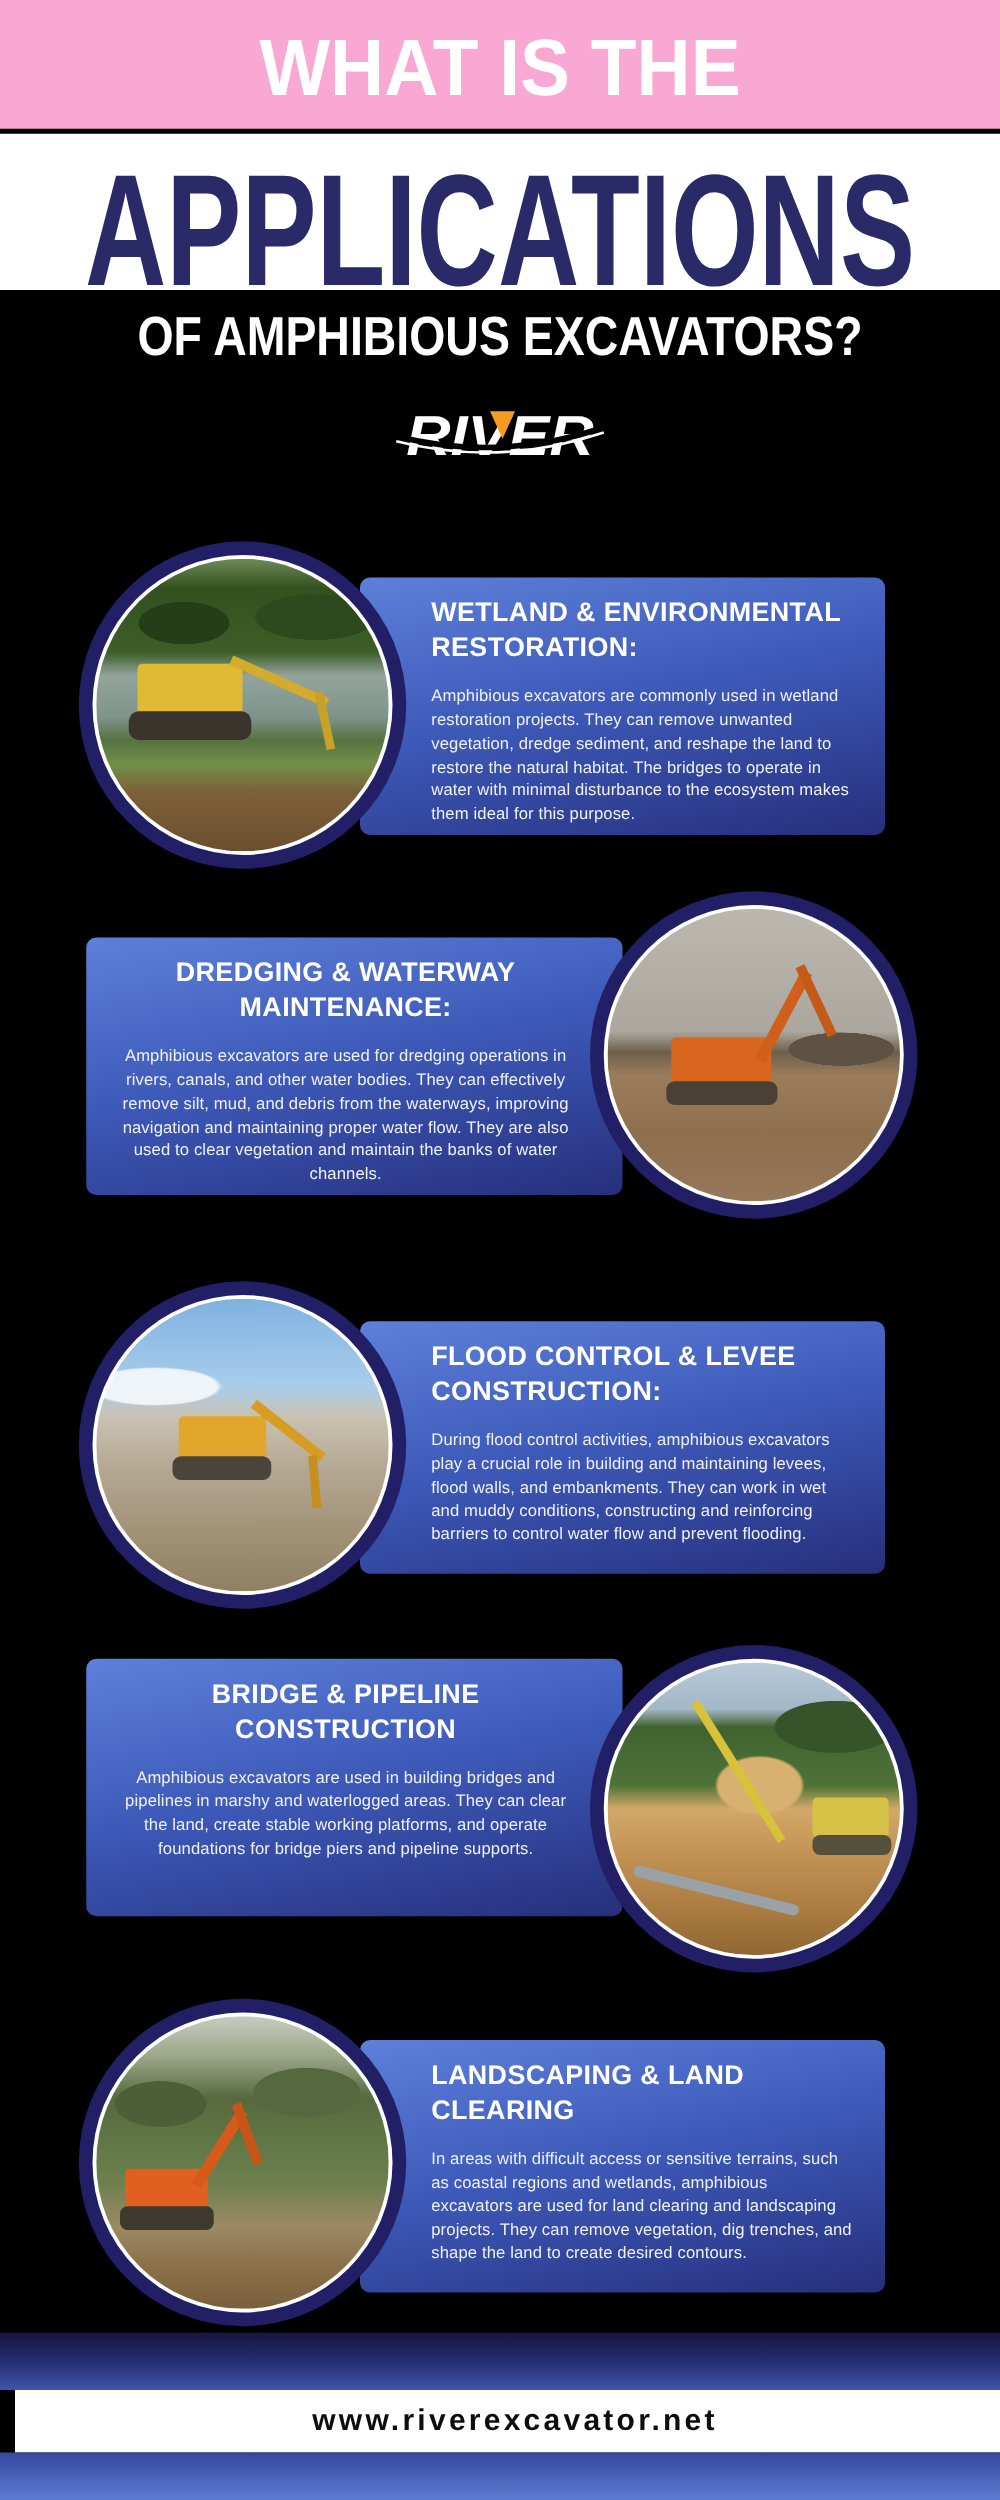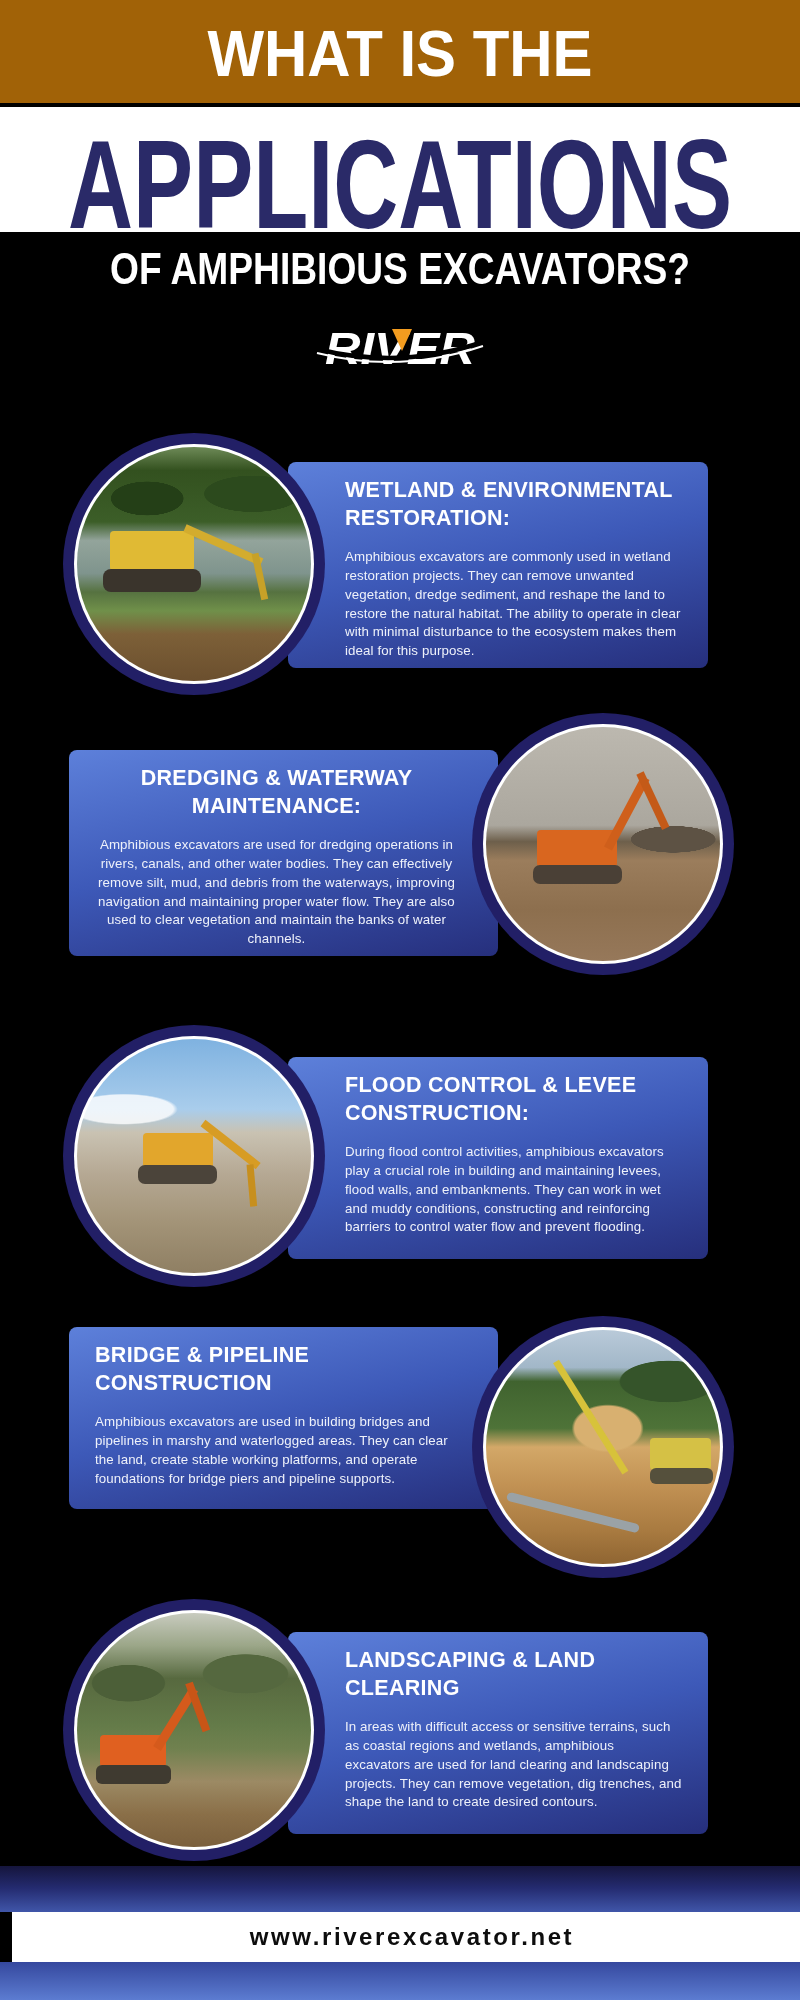--- a/index.html
+++ b/index.html
@@ -4,21 +4,21 @@
 <style>
   * { margin:0; padding:0; box-sizing:border-box; }
   html,body { width:800px; }
   body {
     position:relative; width:800px; height:2000px; background:#000;
     font-family:"Liberation Sans", sans-serif; overflow:hidden;
   }
   .abs { position:absolute; }
 
   
-  .bar-orange { left:0; top:0; width:800px; height:103px; background:#a16207; }
+  .bar-orange { left:0; top:0; width:800px; height:103px; background:#f9a8d4; }
   .bar-white  { left:0; top:107px; width:800px; height:125px; background:#ffffff; }
   .bar-sub    { left:0; top:232px; width:648px; height:62px; }
 
   
   .logo { left:315px; top:322px; width:170px; height:56px; }
 
   
   .panel {
     position:absolute; border-radius:8px;
     background:linear-gradient(168deg, #5d80da 0%, #3d59b8 48%, #262f7c 100%);
@@ -125,21 +125,21 @@
     <text x="85" y="42" text-anchor="middle" font-family="Liberation Sans, sans-serif" font-weight="bold" font-style="italic" font-size="45" fill="#ffffff" textLength="150" lengthAdjust="spacingAndGlyphs">RIVER</text>
     <polygon points="77,7 97,7 87,29" fill="#F39C1F"></polygon>
     <path d="M 2 27 Q 85 48 168 20" stroke="#000000" stroke-width="4.5" fill="none"></path>
     <path d="M 2 31 Q 85 52 168 24" stroke="#ffffff" stroke-width="2" fill="none"></path>
   </svg>
 </div>
 
 <div class="abs panel side-right" style="left:288px; top:462px; width:420px; height:206px;">
   <h2>WETLAND &amp; ENVIRONMENTAL
 RESTORATION:</h2>
-  <p>Amphibious excavators are commonly used in wetland restoration projects. They can remove unwanted vegetation, dredge sediment, and reshape the land to restore the natural habitat. The ability to operate in clear with minimal disturbance to the ecosystem makes them ideal for this purpose.</p>
+  <p>Amphibious excavators are commonly used in wetland restoration projects. They can remove unwanted vegetation, dredge sediment, and reshape the land to restore the natural habitat. The bridges to operate in water with minimal disturbance to the ecosystem makes them ideal for this purpose.</p>
 </div>
 <div class="circle" style="left:63px; top:433px;">
   <div class="ring"></div>
   <div class="photo p1">
     <div class="m cab"></div>
     <div class="m track"></div>
     <div class="m boom"></div>
     <div class="m arm"></div>
   </div>
 </div>
@@ -167,21 +167,21 @@
 <div class="circle" style="left:63px; top:1025px;">
   <div class="ring"></div>
   <div class="photo p3">
     <div class="m cab"></div>
     <div class="m track"></div>
     <div class="m boom"></div>
     <div class="m arm"></div>
   </div>
 </div>
 
-<div class="abs panel side-left" style="left:69px; top:1327px; width:429px; height:182px;">
+<div class="abs panel side-left" style="left:69px; top:1327px; width:429px; height:206px;text-align:center;">
   <h2>BRIDGE &amp; PIPELINE
 CONSTRUCTION</h2>
   <p>Amphibious excavators are used in building bridges and pipelines in marshy and waterlogged areas. They can clear the land, create stable working platforms, and operate foundations for bridge piers and pipeline supports.</p>
 </div>
 <div class="circle" style="left:472px; top:1316px;">
   <div class="ring"></div>
   <div class="photo p4">
     <div class="m boom"></div>
     <div class="m cab"></div>
     <div class="m track"></div>

